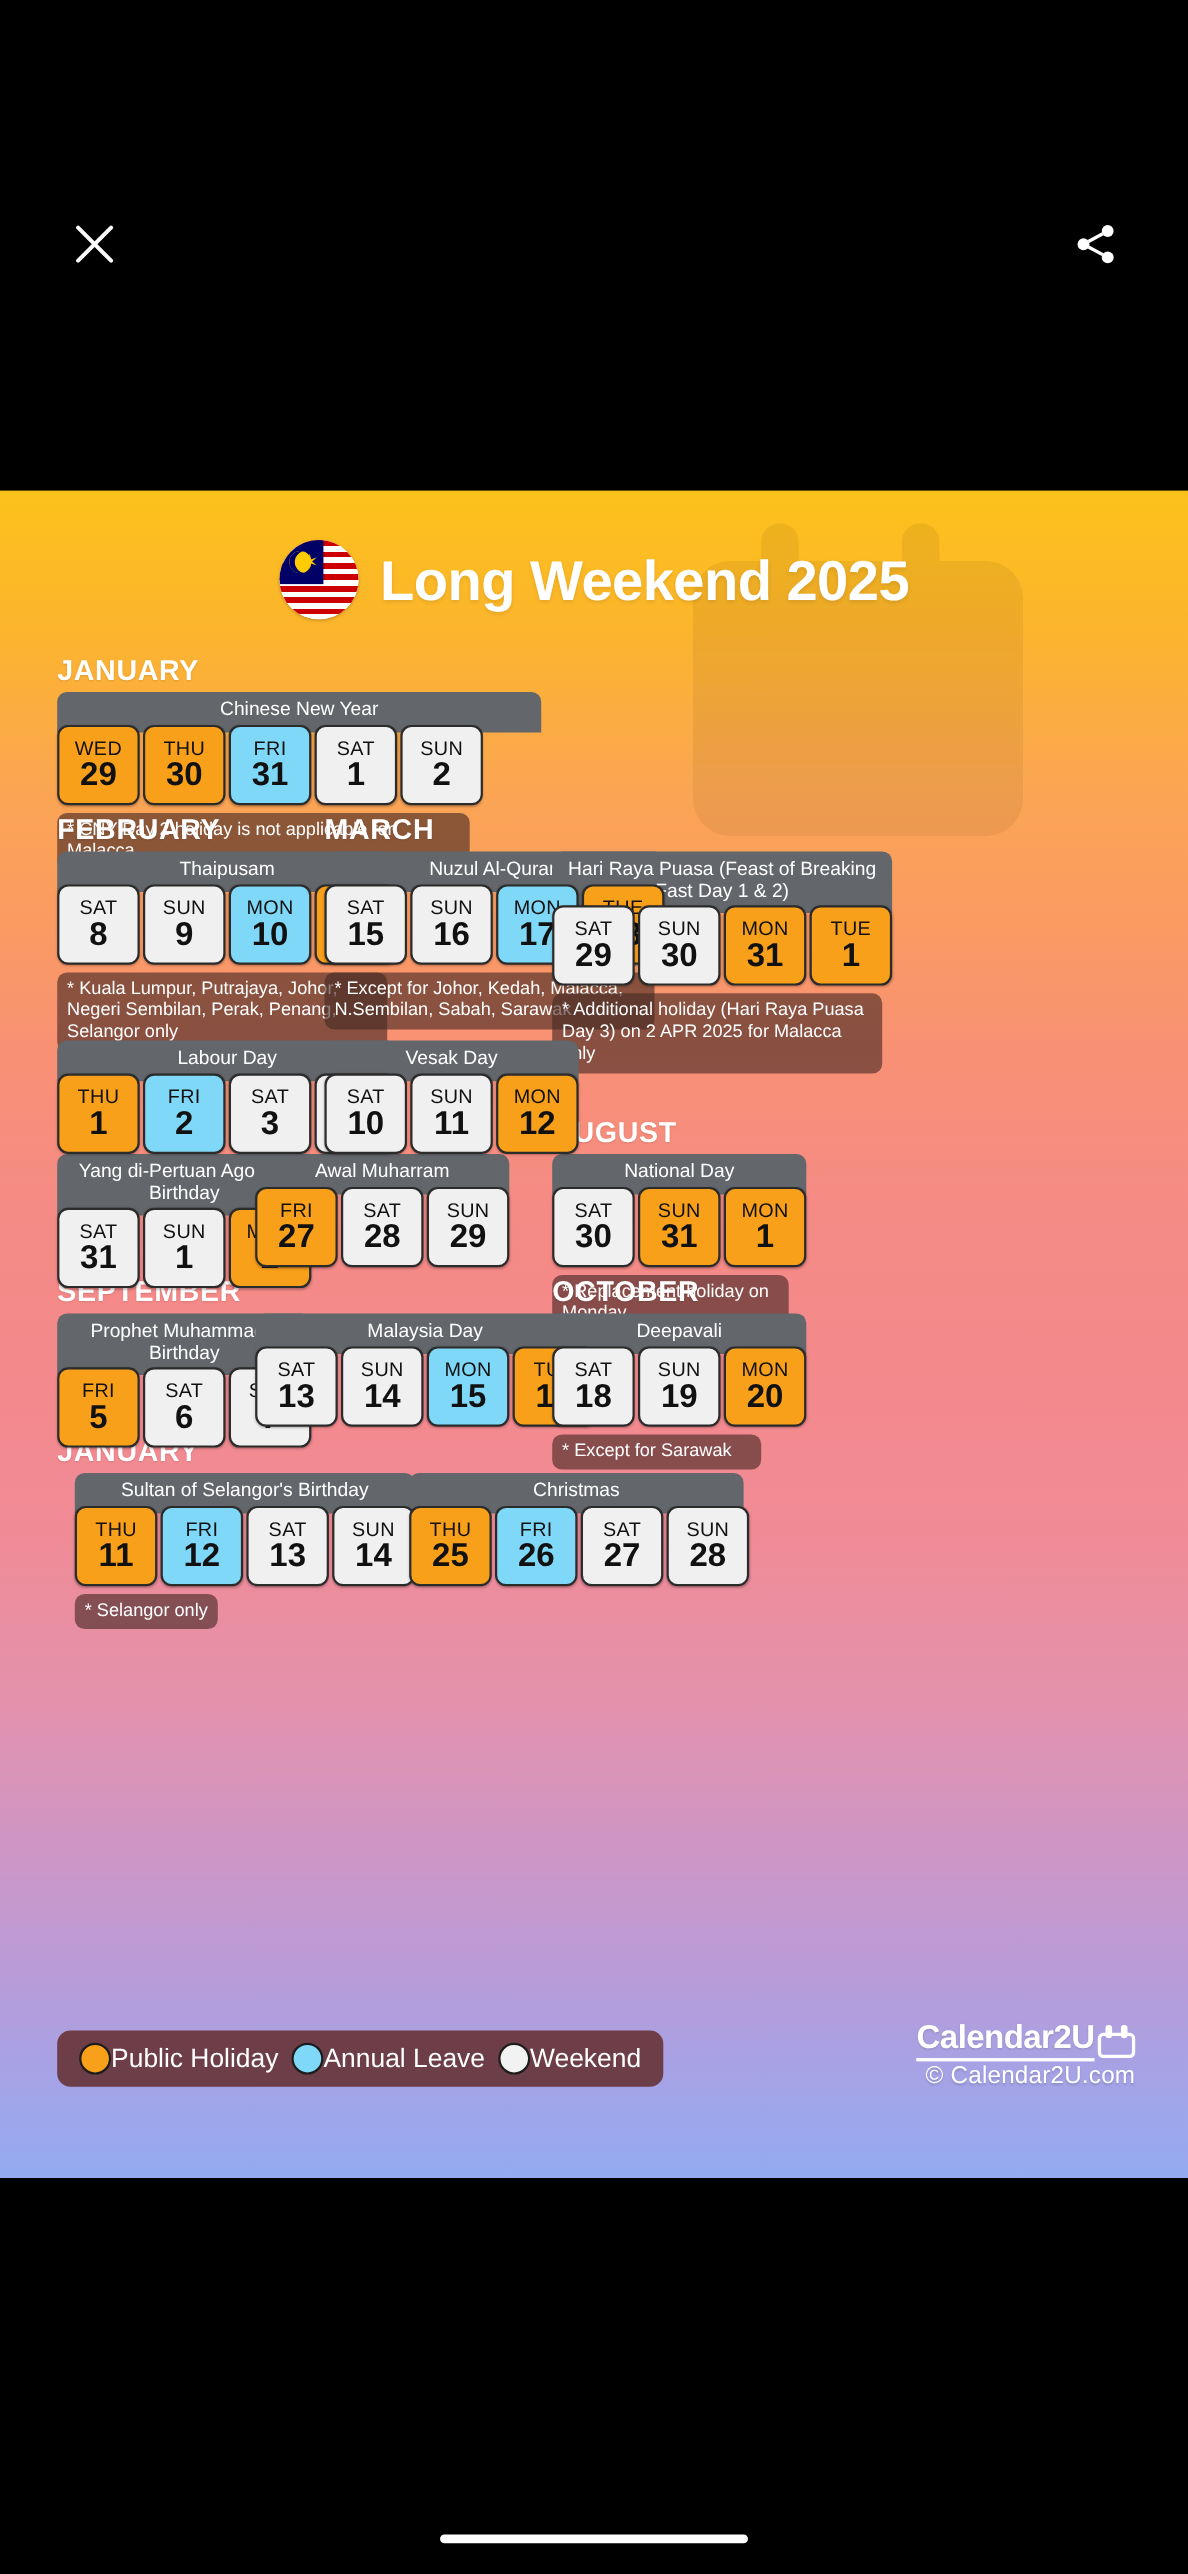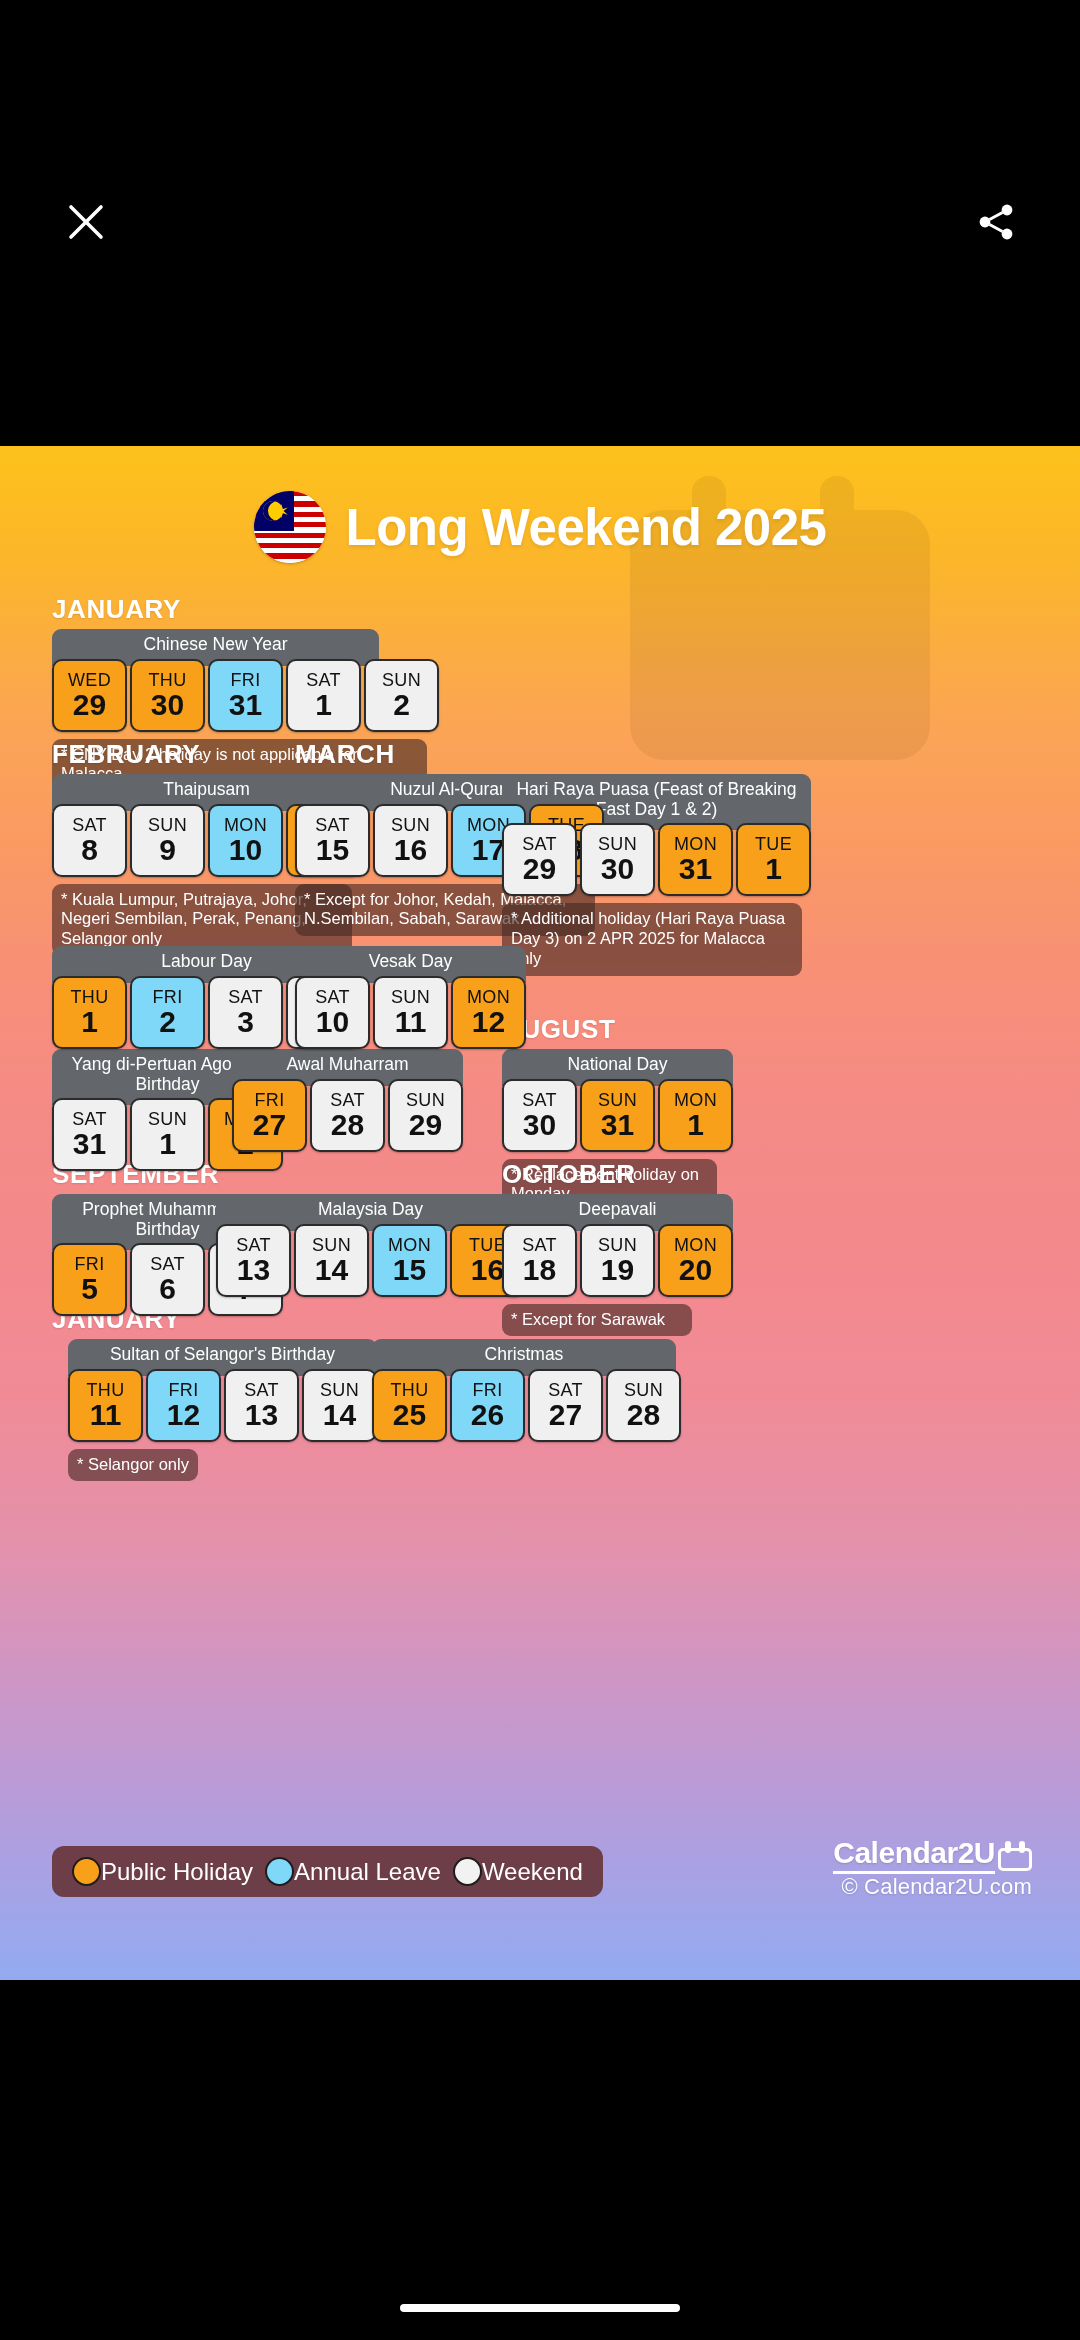--- a/index.html
+++ b/index.html
@@ -300,21 +300,21 @@
         <div class="canton"></div>
         <div class="moon"></div>
         <div class="star">✶</div>
       </div>
       <div class="poster-title">Long Weekend 2025</div>
     </div>
 
     <div class="content" id="content">
         <div class="month-row" style="position: absolute; left: 0px; top: 0px; width: 980px;">
           <div class="month-label" style="position: absolute; left: 0px; top: 0px;">JANUARY</div>
-          <div class="holiday-group" style="position: absolute; left: 0px; top: 35px;"><div class="hol-header" style="width: 327px;">Chinese New Year</div><div class="days">
+          <div class="holiday-group" style="position: absolute; left: 0px; top: 35px;"><div class="hol-header" style="width: 440px;">Chinese New Year</div><div class="days">
               <div class="day public">
                 <div class="dow">WED</div>
                 <div class="num">29</div>
               </div>
               <div class="day public">
                 <div class="dow">THU</div>
                 <div class="num">30</div>
               </div>
               <div class="day annual">
                 <div class="dow">FRI</div>
@@ -494,21 +494,21 @@
               <div class="day weekend">
                 <div class="dow">SAT</div>
                 <div class="num">6</div>
               </div>
               <div class="day weekend">
                 <div class="dow">SUN</div>
                 <div class="num">7</div>
               </div>
             </div>
           </div>
-          <div class="holiday-group" style="position: absolute; left: 164px; top: 35px;">
+          <div class="holiday-group" style="position: absolute; left: 180px; top: 35px;">
             <div class="hol-header" style="width: 309px;">Malaysia Day</div>
             <div class="days">
               <div class="day weekend">
                 <div class="dow">SAT</div>
                 <div class="num">13</div>
               </div>
               <div class="day weekend">
                 <div class="dow">SUN</div>
                 <div class="num">14</div>
               </div>

